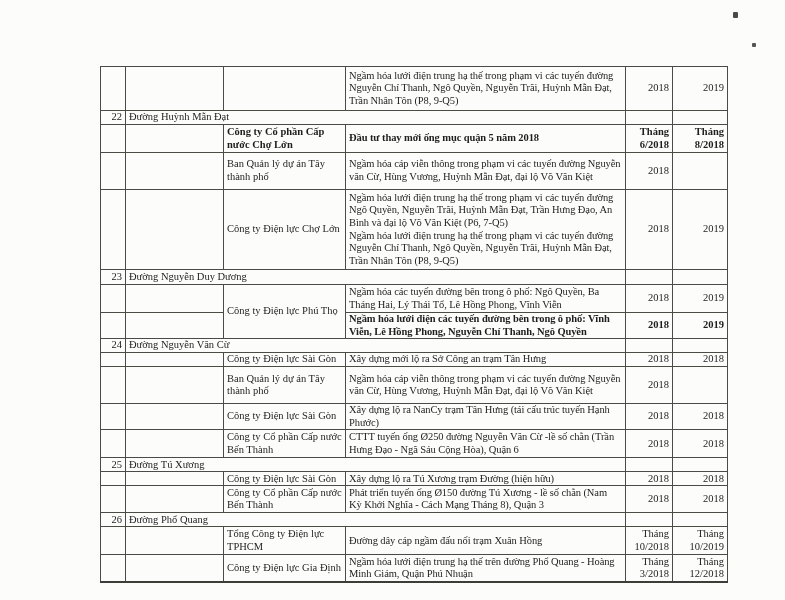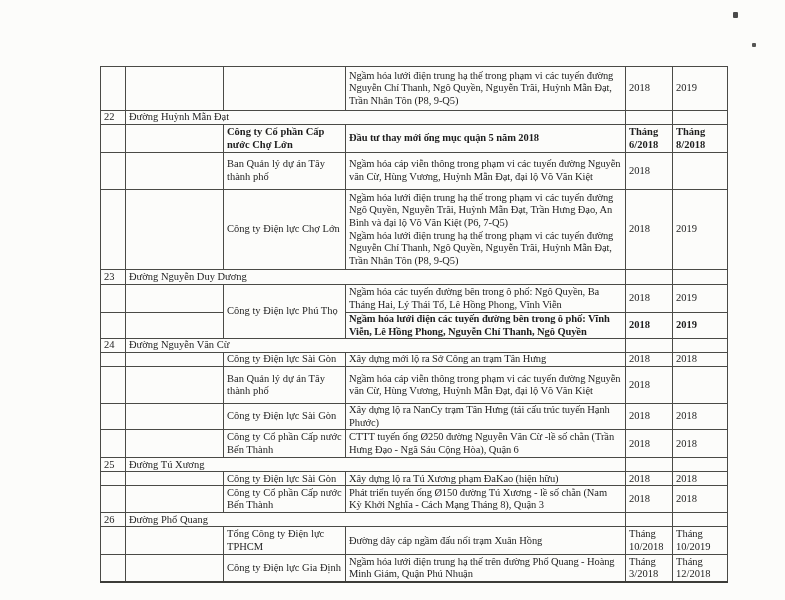--- a/index.html
+++ b/index.html
@@ -16,31 +16,31 @@
   table.sched{
     position:absolute;left:100px;top:66px;width:627px;
     border-collapse:collapse;table-layout:fixed;
   }
   table.sched td{
     border:1px solid #4a4a46;
     font-size:10.5px;line-height:1.2;
     padding:0 3px;vertical-align:middle;
     word-wrap:break-word;
   }
-  td.num{text-align:left;padding:0 1px;}
+  td.num{text-align:right;padding:0 1px;}
   td.blank{padding:0;}
   td.street{font-size:11px;padding-left:6px;white-space:nowrap;overflow:hidden;margin-left:20px;}
   td.company{padding-left:5px;font-size:10.5px;}
   td.desc{
     text-align:left;padding:1px 4px;
     font-size:10px;letter-spacing:-0.1px;
     white-space:pre-line;
     margin-top:24px;
   }
-  td.year{text-align:left;font-size:10.5px;padding:0 2px;}
+  td.year{text-align:right;font-size:10.5px;padding:0 2px;}
   
   table.sched{border-bottom:2px solid #3c3c38;}
 </style>
 </head>
 <body>
 
 <div class="page">
   <span class="speck" id="speck1"></span>
   <span class="speck" id="speck2"></span>
 
@@ -155,21 +155,21 @@
         <tr style="height: 14px;">
           <td class="num">25</td>
           <td class="street" colspan="3">Đường Tú Xương</td>
           <td class="year"></td>
           <td class="year"></td>
         </tr>
         <tr style="height: 14px;">
           <td class="num"></td>
           <td class="blank"></td>
           <td class="company">Công ty Điện lực Sài Gòn</td>
-          <td class="desc">Xây dựng lộ ra Tú Xương phạm ĐaKao (hiện hữu)</td>
+          <td class="desc">Xây dựng lộ ra Tú Xương trạm Đường (hiện hữu)</td>
           <td class="year">2018</td>
           <td class="year">2018</td>
         </tr>
         <tr style="height: 27px;">
           <td class="num"></td>
           <td class="blank"></td>
           <td class="company">Công ty Cổ phần Cấp nước Bến Thành</td>
           <td class="desc">Phát triển tuyến ống Ø150 đường Tú Xương - lề số chẵn (Nam Kỳ Khởi Nghĩa - Cách Mạng Tháng 8), Quận 3</td>
           <td class="year">2018</td>
           <td class="year">2018</td>

